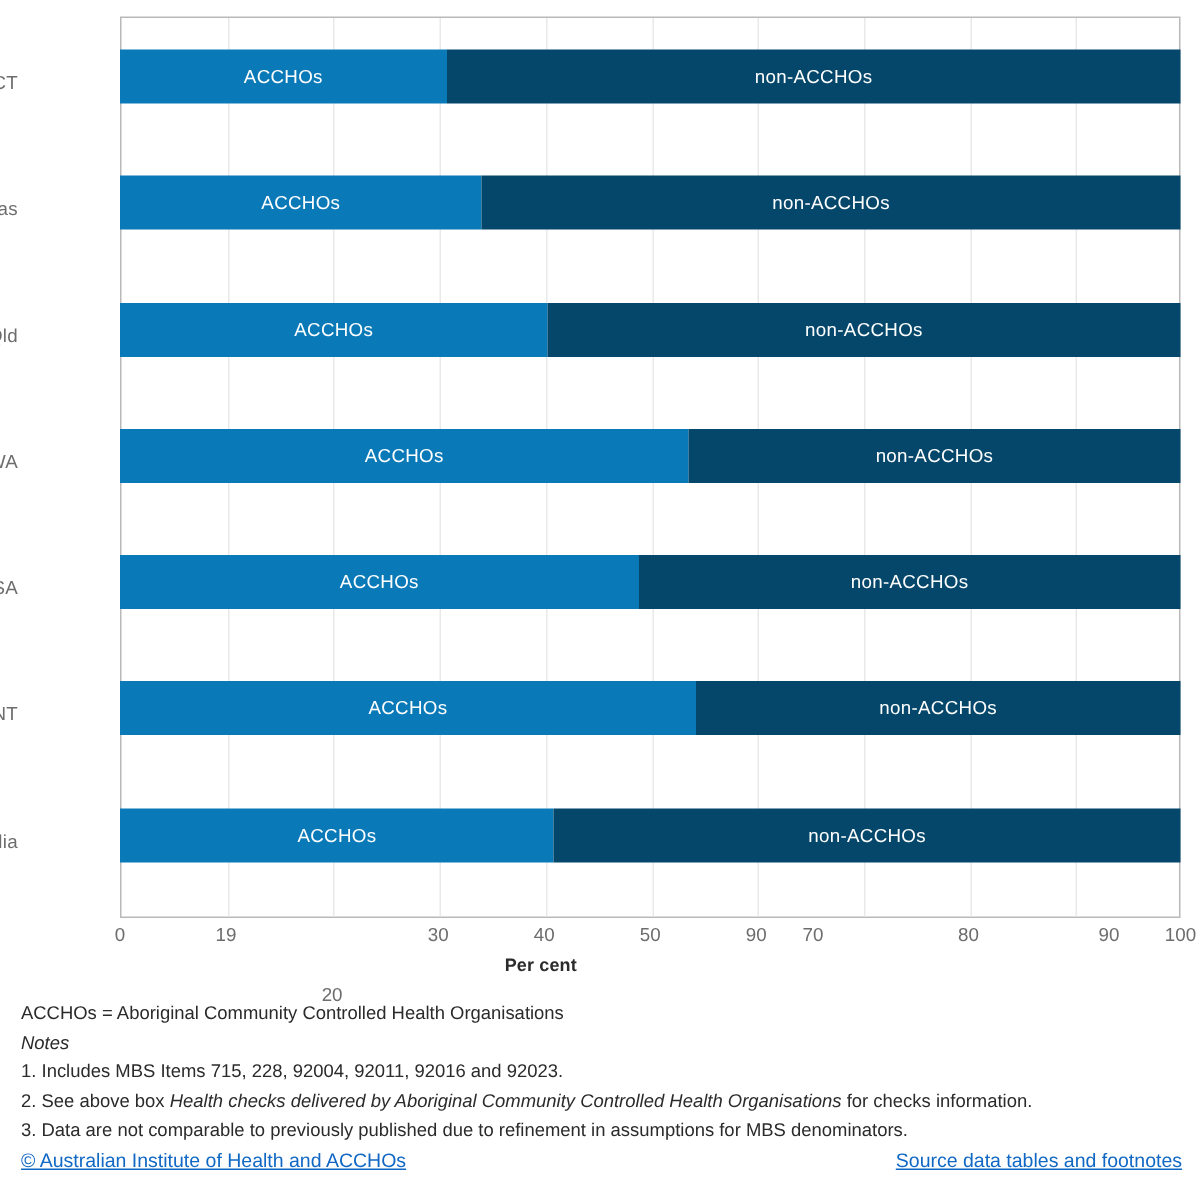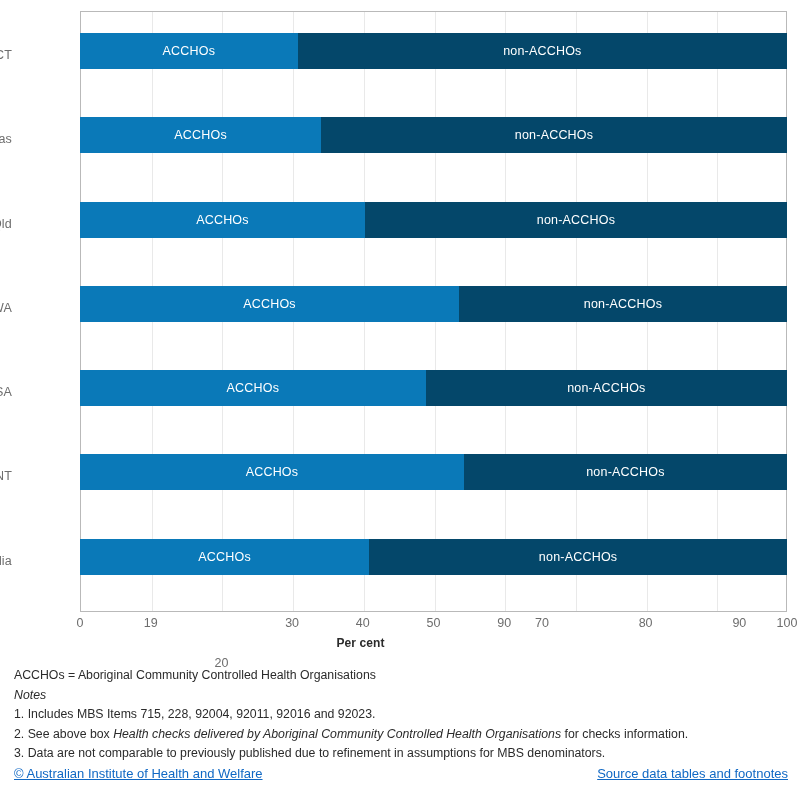--- a/index.html
+++ b/index.html
@@ -241,15 +241,15 @@
 
 <div id="footnotes">
   <div class="note-line">ACCHOs = Aboriginal Community Controlled Health Organisations</div>
   <div class="note-line italic">Notes</div>
   <div class="note-line">1. Includes MBS Items 715, 228, 92004, 92011, 92016 and 92023.</div>
   <div class="note-line"><span>2. See above box </span><span class="italic">Health checks delivered by Aboriginal Community Controlled Health Organisations</span><span> for checks information.</span></div>
   <div class="note-line">3. Data are not comparable to previously published due to refinement in assumptions for MBS denominators.</div>
 </div>
 
 <div id="footer">
-  <a class="footer-link" id="copyright-link">© Australian Institute of Health and Welfare</a>
+  <a class="footer-link" id="copyright-link">© Australian Institute of Health and ACCHOs</a>
   <a class="footer-link" id="source-link">Source data tables and footnotes</a>
 </div>
 
 </body></html>

